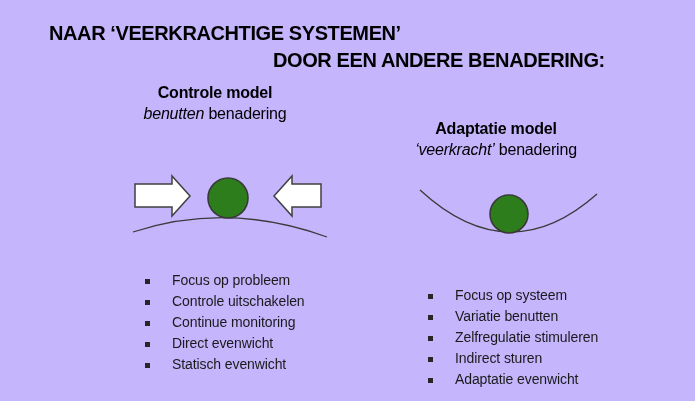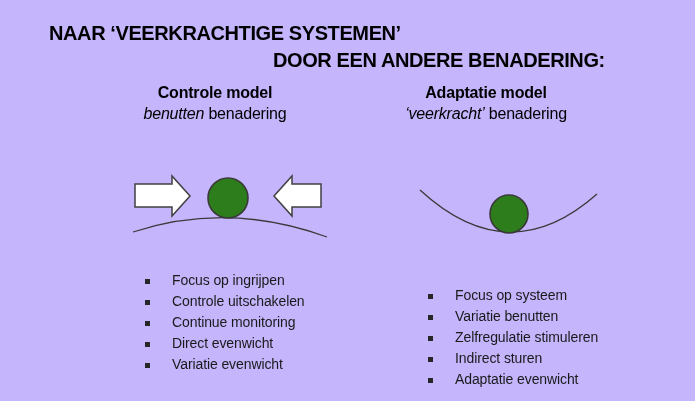--- a/index.html
+++ b/index.html
@@ -27,21 +27,21 @@
     position: absolute;
     top: 82px;
     width: 300px;
     text-align: center;
     font-size: 16px;
     line-height: 21px;
     letter-spacing: -0.2px;
     white-space: nowrap;
   }
   .col-head.left  { left: 65px; }
-  .col-head.right { left: 336px; }
+  .col-head.right { left: 346px; margin-top: 36px; }
   .col-head .heading { font-weight: 700; }
   .col-head .sub .it { font-style: italic; }
 
   .diagram {
     position: absolute;
     left: 0;
     top: 150px;
     width: 695px;
     height: 110px;
   }
@@ -99,37 +99,37 @@
     <polygon points="321,34 292,34 292,26 274,46 292,66 292,57 321,57" stroke-width="1.5" stroke-linejoin="miter" fill="#ffffff" stroke="#404040"></polygon>
     <circle cx="228" cy="48" r="20" stroke-width="1.6" fill="#2e7d1c" stroke="#3a3a3a"></circle>
 
     <path d="M 420,40 Q 509,122 597,44" fill="none" stroke-width="1.3" stroke="#3a3a3a"></path>
     <circle cx="509" cy="64" r="19" stroke-width="1.6" fill="#2e7d1c" stroke="#3a3a3a"></circle>
   </svg>
 
   <ul class="blist left">
     <li>
         <span class="sq"></span>
-        <span>Focus op ingrijpen</span>
+        <span>Focus op probleem</span>
       </li>
     <li>
         <span class="sq"></span>
         <span>Controle uitschakelen</span>
       </li>
     <li>
         <span class="sq"></span>
         <span>Continue monitoring</span>
       </li>
     <li>
         <span class="sq"></span>
         <span>Direct evenwicht</span>
       </li>
     <li>
         <span class="sq"></span>
-        <span>Variatie evenwicht</span>
+        <span>Statisch evenwicht</span>
       </li>
   </ul>
 
   <ul class="blist right">
     <li>
         <span class="sq"></span>
         <span>Focus op systeem</span>
       </li>
     <li>
         <span class="sq"></span>

